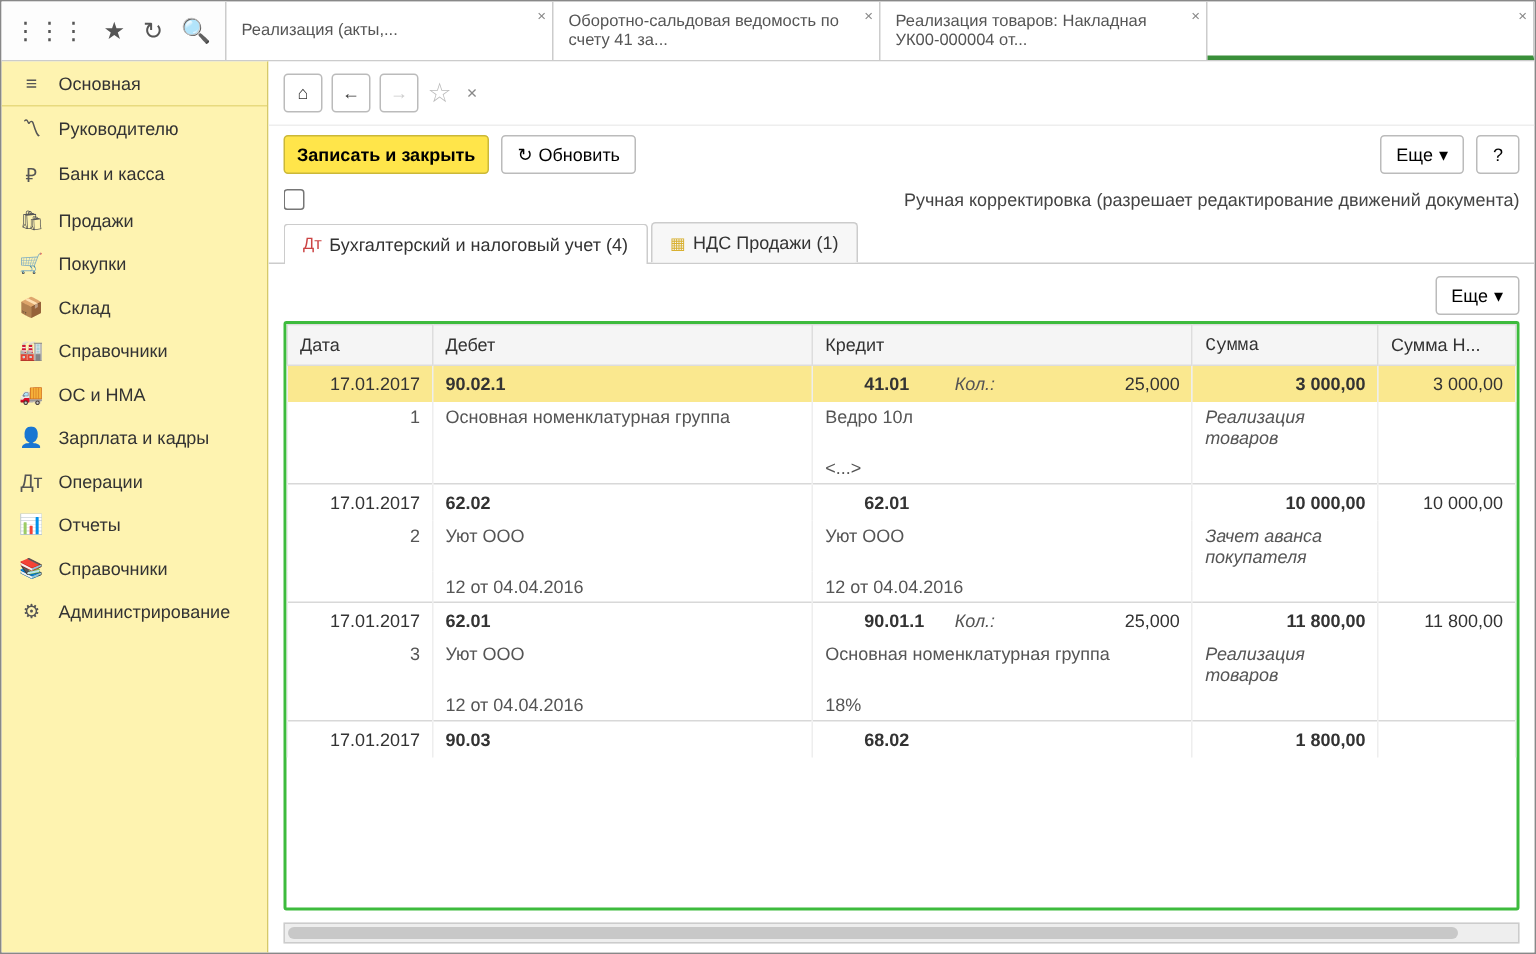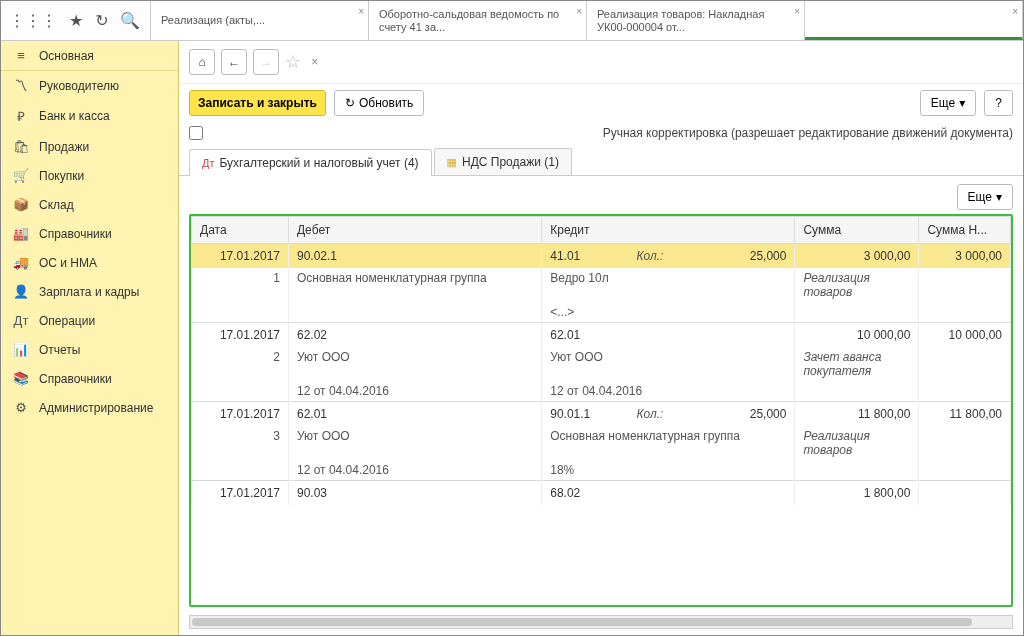--- a/index.html
+++ b/index.html
@@ -48,31 +48,31 @@
   .more-row { display:flex; justify-content:flex-end; padding:8px 10px 4px 10px;}
   
   
   .table-wrap { margin: 0 10px 8px 10px; border: 2px solid #3dbb3d; border-radius: 2px; overflow:auto; flex:1;}
   .table { width: 100%; border-collapse: collapse; }
   .table th { background: #f5f5f5; padding: 6px 8px; text-align: left; font-weight: normal; font-size: 12px; border: 1px solid #ddd; color:#333;}
   .table td { padding: 5px 8px; font-size: 12px; border-left: 1px solid #eee; border-right:1px solid #eee; vertical-align:top;}
   .grp { border-top: 1px solid #d8d8d8; }
   .grp.yellow td { background: #fff2b0; }
   .grp.yellow.first td { background:#fae88f;}
-  .bold { font-weight: normal; }
+  .bold { font-weight: bold; margin-left: 26px; }
   .right { text-align: right; }
   .italic { font-style: italic; color:#555;}
   
   .hscroll { height:14px; background:#eee; margin:0 10px 6px 10px; border:1px solid #ccc; position:relative;}
   .hscroll .thumb{ position:absolute; left:2px; top:2px; height:8px; width:780px; background:#c8c8c8; border-radius:4px;}
   
   .col-date { width:90px;}
   .col-debit { width:235px;}
   .col-credit { width:235px;margin-top:16px;}
-  .col-sum { width:115px;}
+  .col-sum { width:115px;font-family:Liberation Mono, monospace;}
   .col-sumn { width:85px;}
   
   .sub { color:#555; }
   .line2 td { padding-top:3px; padding-bottom:3px;}
 </style>
 </head>
 <body>
 
 <div class="top-toolbar">
   <div class="tool-icons">

